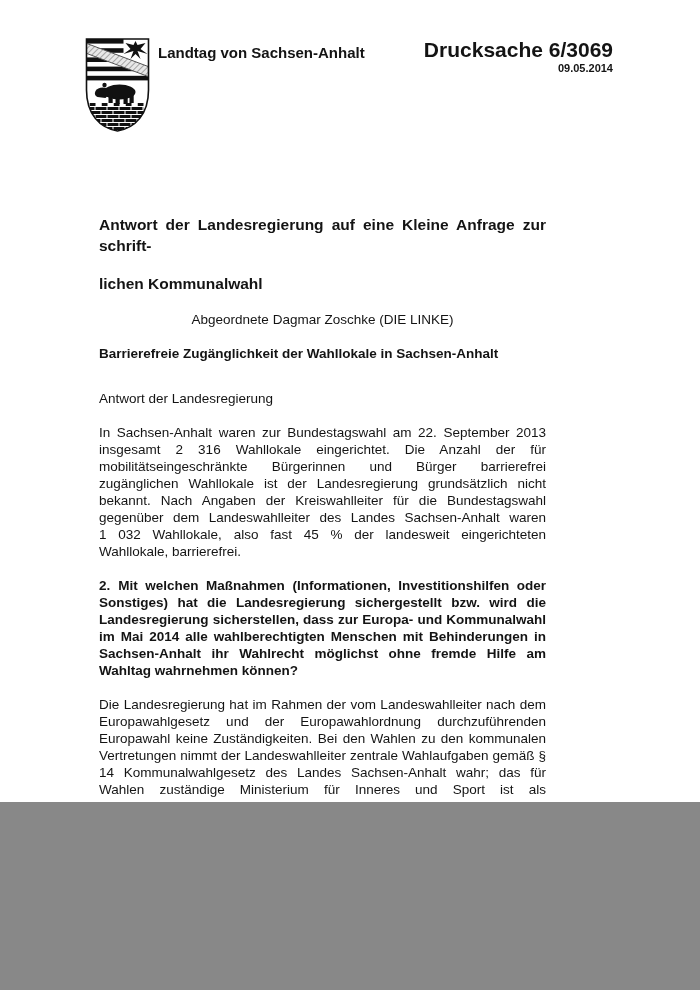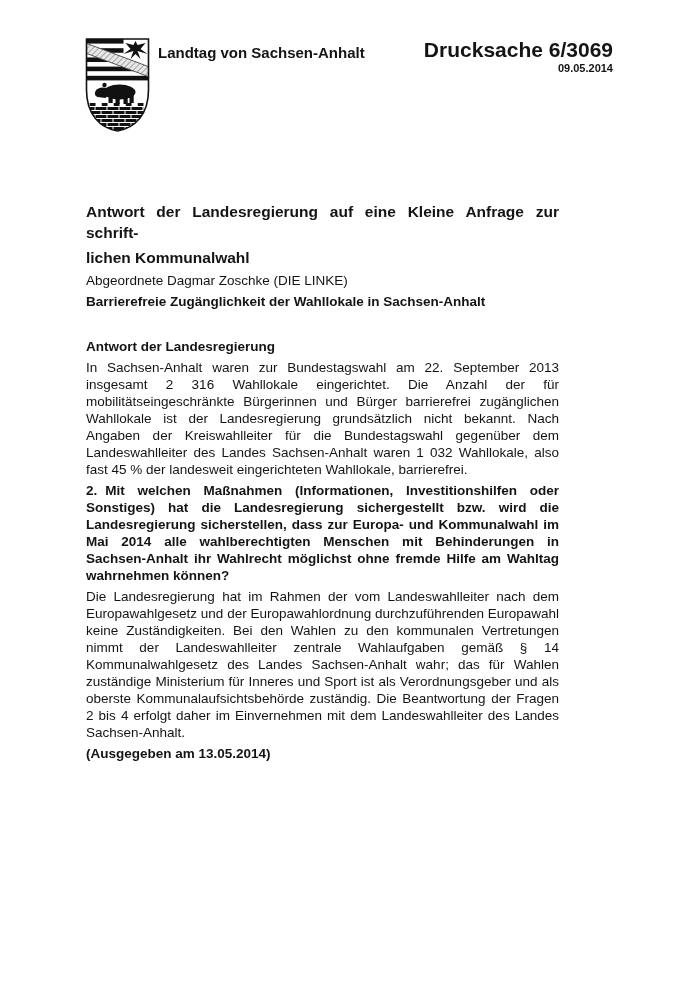--- a/index.html
+++ b/index.html
@@ -1,18 +1,18 @@
 <!DOCTYPE html>
 <html><head>
 <meta charset="utf-8">
 <style>
   html,body{margin:0;padding:0;background:#888;}
   .page{
     position:relative;
-    width:700px;height:990px;
+    width:700px;height:802px;
     margin:0 auto;
     background:#ffffff;
     color:#141414;
     font-family:"Liberation Sans","DejaVu Sans",sans-serif;
     overflow:hidden;
   }
   
   .coat{position:absolute;left:85px;top:38px;width:65px;height:94px;}
   .org-name{
     position:absolute;left:158px;top:44px;
@@ -22,29 +22,29 @@
     position:absolute;right:87px;top:40px;
     text-align:right;font-weight:bold;line-height:19px;
   }
   .doc-ref .ref-no{font-size:21px;display:block;}
   .doc-ref .ref-date{font-size:11px;display:block;}
   
   .bodycol{
     position:absolute;left:82px;top:197px;width:481px;
     font-size:13.5px;line-height:17px;
   }
-  .bodycol p{margin:4px;}
+  .bodycol p{margin:17px;}
   .just{text-align:justify;hyphens:manual;-webkit-hyphens:manual;}
   .b{font-weight:bold;}
   .doc-title{font-size:15.5px;font-weight:bold;line-height:21px;}
   .doc-title .tl1{text-align:justify;text-align-last:justify;}
-  .author-line{margin-top:64px;}
+  .author-line{margin-top:64px;text-align:center;}
   .subject-line{margin-top:33px;font-weight:bold;}
   .ka-line{margin-top:18px;}
-  .answer-heading{margin-top:28px;font-weight:bold;}
+  .answer-heading{margin-top:28px;font-weight:normal;}
   .question{margin-top:15px;font-weight:bold;}
   .question .qnum{margin-right:8px;}
   .answer{margin-top:16px;}
   .footer-line{margin-top:22px;font-weight:bold;}
 </style>
 </head>
 <body>
 
 <div class="page">
 

